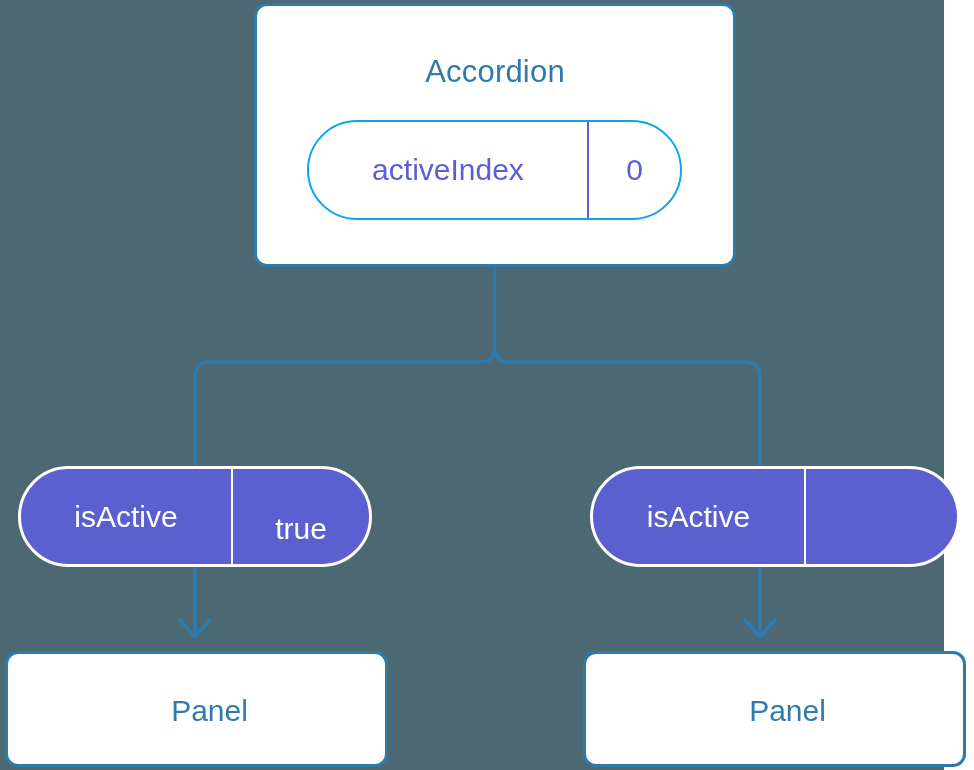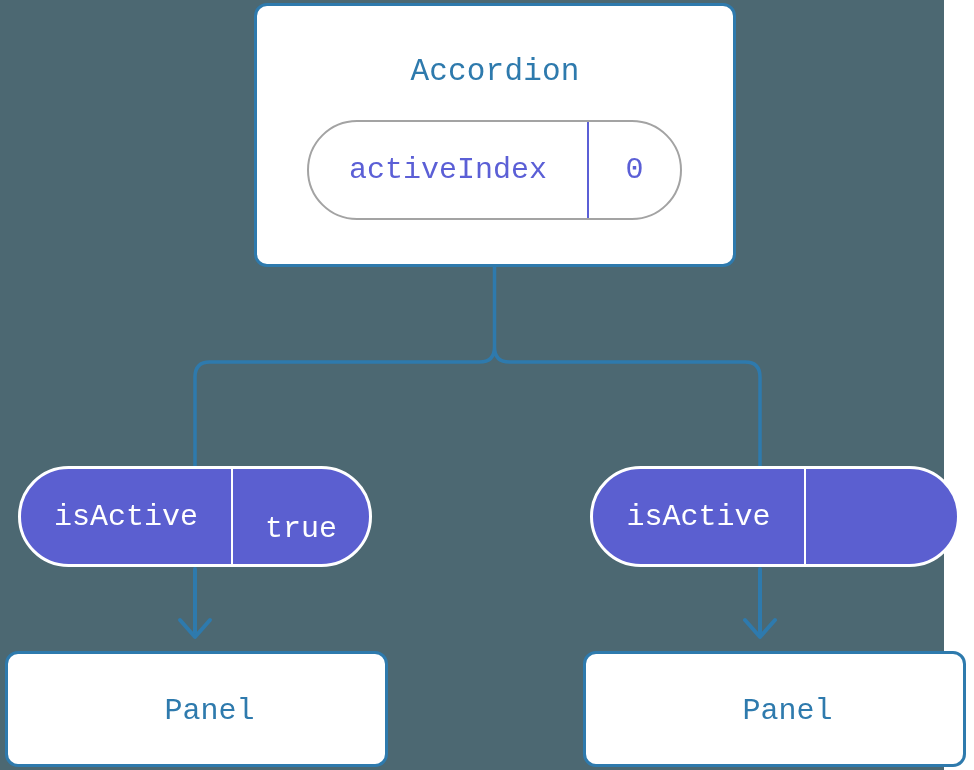--- a/index.html
+++ b/index.html
@@ -12,21 +12,20 @@
     height: 770px;
     overflow: hidden;
     font-family: "Liberation Sans", "DejaVu Sans", sans-serif;
     -webkit-font-smoothing: antialiased;
   }
   #canvas {
     position: relative;
     width: 944px;
     height: 770px;
     background: #4c6872;
-    font-family: Liberation Mono, monospace;
   }
 
   
   #connectors {
     position: absolute;
     left: 0;
     top: 0;
     width: 974px;
     height: 770px;
     z-index: 1;
@@ -102,21 +101,21 @@
     align-items: center;
     justify-content: center;
     box-sizing: border-box;
     line-height: 1;
     white-space: nowrap;
   }
 
   
   .pill.outline {
     background: #ffffff;
-    border: 2px solid #a3a3a3;
+    border: 2px solid #0ea5e9;
   }
   .pill.outline .pill-key {
     color: #5b5fd6;
     border-right: 2px solid #5b5fd6;
   }
   .pill.outline .pill-val {
     color: #5b5fd6;
   }
 
   

